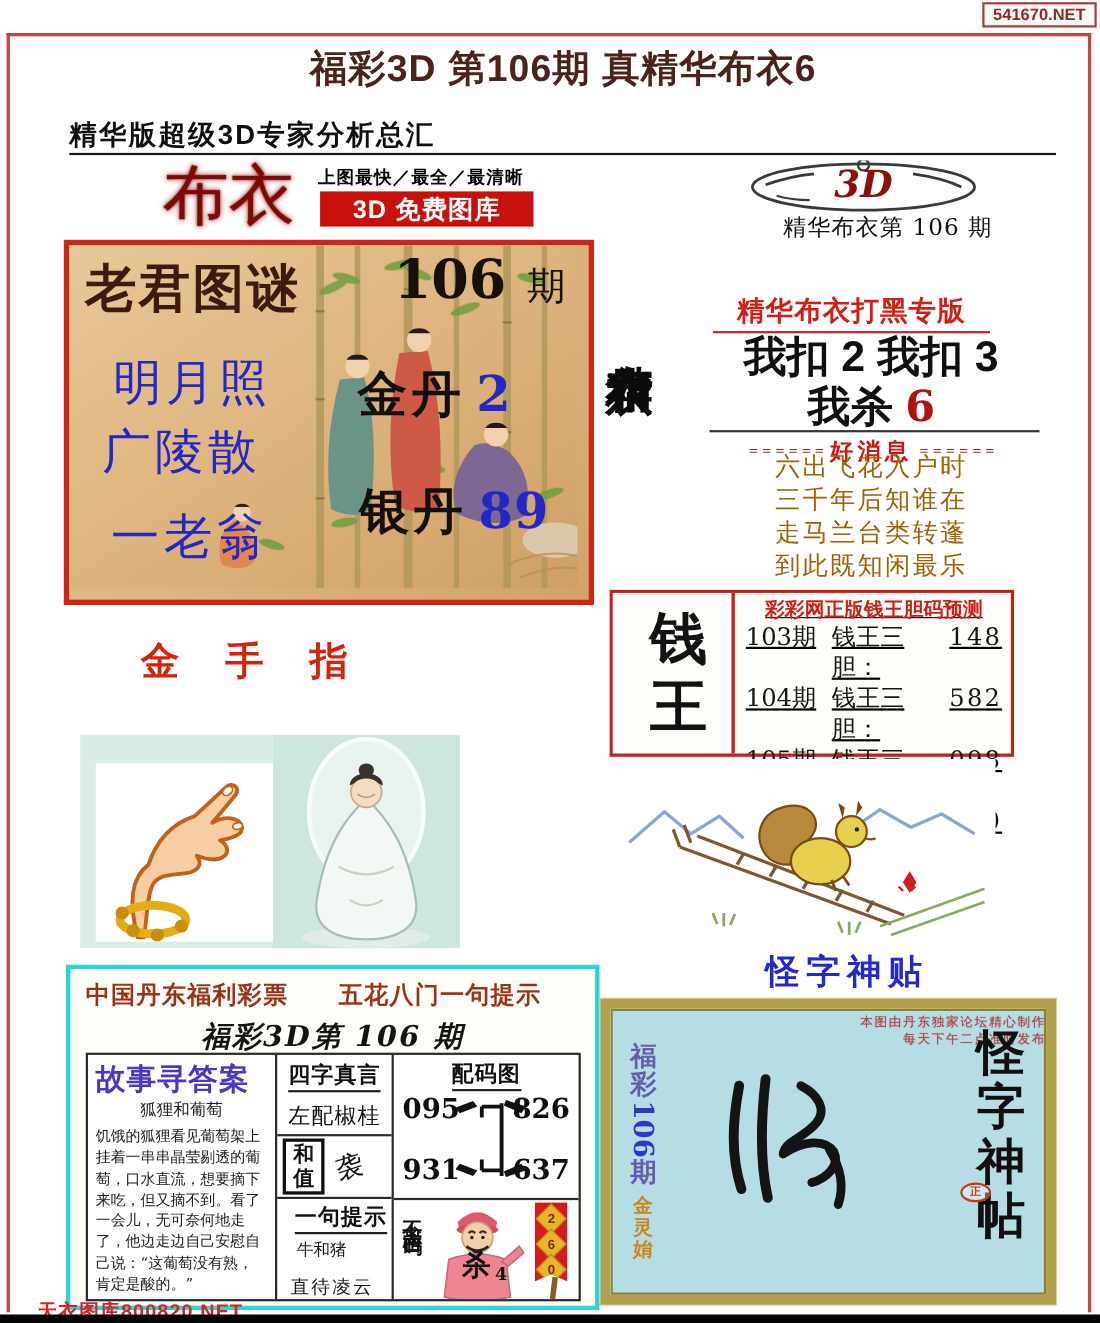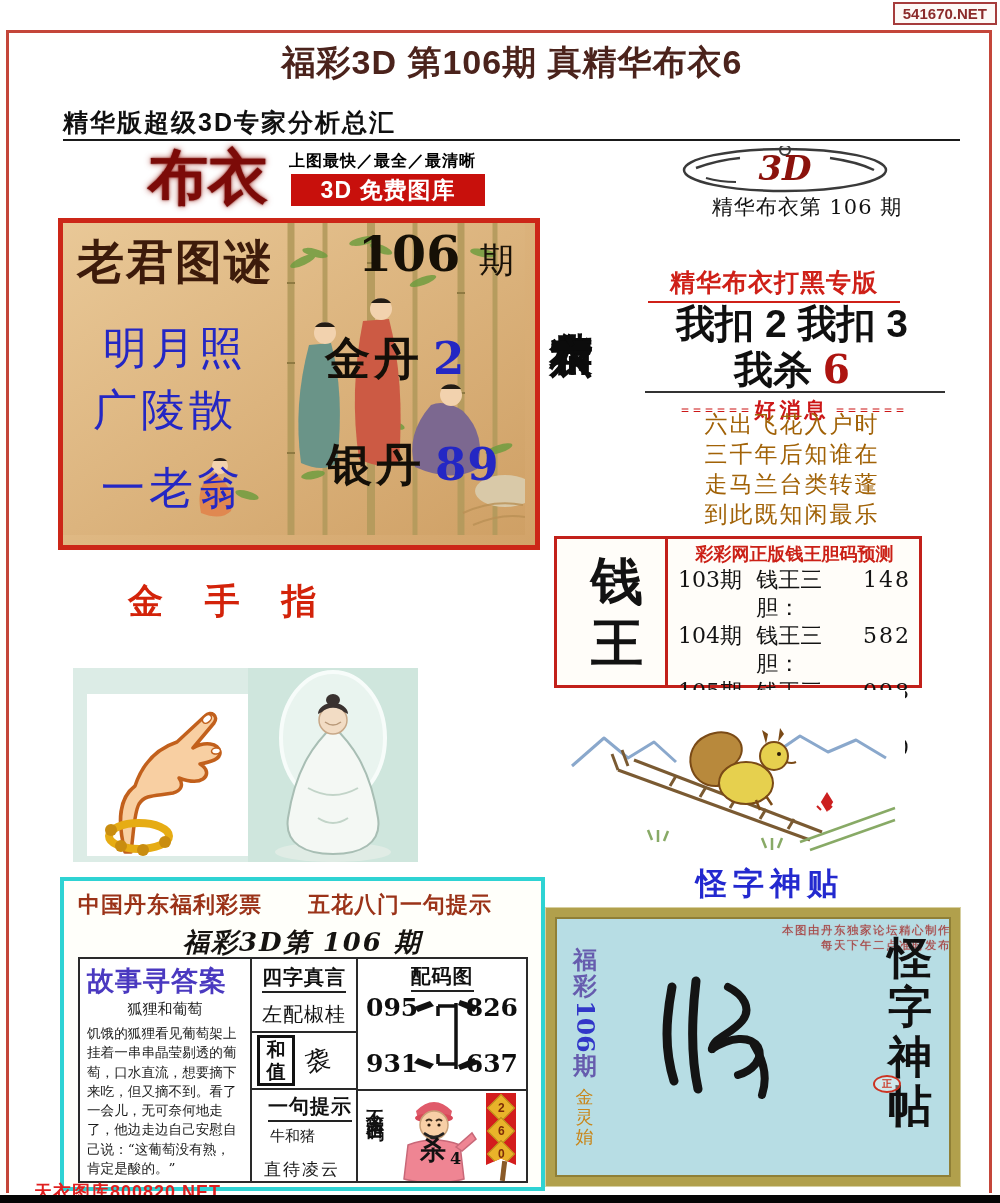--- a/index.html
+++ b/index.html
@@ -11,21 +11,21 @@
 
   
   .badge{top:2px;right:3px;border:2px solid #a63c3c;color:#8b2b2b;font-weight:bold;font-size:15px;padding:1px 8px;background:#fdf9f7;}
   .page-frame{left:6px;top:30px;width:980px;height:1160px;border:3px solid #c4463a;border-bottom:none;}
 
   .main-title{top:40px;left:0;width:1000px;font-size:34px;font-weight:bold;color:#4b231c;letter-spacing:1px;}
   .subtitle{top:106px;left:63px;font-size:25px;font-weight:bold;color:#101010;letter-spacing:2px;}
   .subtitle-line{top:139px;left:63px;width:897px;height:2px;background:#1a1a1a;}
 
   
-  .buyi-logo{left:148px;top:138px;font-size:60px;font-weight:bold;color:#7c0b08;font-family:"DejaVu Serif",serif;text-shadow:0 0 6px rgba(150,20,10,.75),0 0 2px #600;}
+  .buyi-logo{left:148px;top:138px;font-size:60px;font-weight:normal;color:#7c0b08;font-family:"DejaVu Serif",serif;text-shadow:0 0 6px rgba(150,20,10,.75),0 0 2px #600;}
   .tagline{left:289px;top:151px;font-size:16px;font-weight:bold;color:#000;letter-spacing:1px;}
   .freebar{left:291px;top:174px;width:194px;height:32px;background:#c8100c;color:#fff;font-weight:bold;font-size:23px;line-height:32px;text-align:center;letter-spacing:1px;}
 
   
   .laojun{left:58px;top:218px;width:472px;height:322px;border:5px solid #cc2618;background:linear-gradient(135deg,#e8c795,#d2a369);overflow:hidden;}
   .lj-title{left:14px;top:8px;font-size:47px;font-weight:bold;color:#3d1b0b;letter-spacing:2px;}
   .lj-issue{left:295px;top:2px;font-size:49px;font-weight:bold;color:#161006;}
   .lj-qi{left:416px;top:14px;font-size:35px;color:#1a1208;}
   .lj-riddle{font-size:44px;font-weight:normal;color:#2427c4;letter-spacing:4px;}
   .lj-pair{font-size:45px;font-weight:bold;color:#140f08;letter-spacing:4px;font-family:"DejaVu Serif",serif;}
@@ -48,37 +48,37 @@
   .hline{left:645px;top:391px;width:300px;height:2px;background:#333;}
   .goodnews{left:600px;top:396px;width:360px;color:#cc1717;white-space:nowrap;}
   .goodnews .eq{font-size:13px;letter-spacing:-1px;vertical-align:3px;}
   .goodnews .gn{font-size:21px;font-weight:bold;letter-spacing:4px;margin:0 4px;}
   .poem{left:610px;top:409px;width:340px;font-size:23px;color:#a16207;line-height:30px;letter-spacing:2px;}
 
   
   .qw-box{left:554px;top:536px;width:362px;height:146px;border:3px solid #c2201a;background:#fffdf9;display:flex;}
   .qw-left{width:108px;border-right:3px solid #c2201a;display:flex;align-items:center;justify-content:center;}
   .qw-name{width:1.05em;font-size:52px;font-weight:bold;line-height:1.2;font-family:"DejaVu Serif",serif;color:#121212;}
-  .qw-right{flex:1;padding:3px 8px 0 10px;}
+  .qw-right{flex:1;padding:3px 8px 0 10px;text-decoration:underline;}
   .qw-header{text-align:center;font-size:18px;font-weight:bold;color:#cb2016;font-family:"DejaVu Serif",serif;}
   .qw-row{display:flex;font-size:22px;color:#131313;line-height:28px;font-family:"DejaVu Serif",serif;}
   .qw-row .iss{width:66px;}
   .qw-row .lbl{margin-left:14px;}
   .qw-row .val{letter-spacing:2px;}
 
   .sq-panel{left:560px;top:690px;width:345px;height:172px;background:#fff;}
   .gz-caption{left:620px;top:863px;width:300px;font-size:31px;font-weight:bold;color:#2329cf;letter-spacing:6px;text-align:center;}
 
   
   .gz-frame{left:546px;top:908px;width:396px;height:260px;border:9px solid #b1a04c;box-shadow:inset 0 0 0 2px #8f7f36,0 0 0 1px #d6cfa0;background:#b7dde4;}
   .gz-top{top:6px;left:0;width:100%;text-align:right;font-size:11.5px;color:#a34c4c;letter-spacing:1.5px;line-height:15px;text-shadow:0 0 1px #b66;}
   .gz-left{left:12px;top:30px;width:36px;display:flex;flex-direction:column;align-items:center;}
   .gz-left .pchar{font-size:24px;color:#665cae;font-weight:bold;font-family:"DejaVu Serif",serif;line-height:1.1;}
   .gz-left .issue{font-size:25px;font-weight:bold;color:#3136c8;transform:rotate(90deg);margin:12px 0;font-family:"DejaVu Serif",serif;}
-  .gz-left .sig{width:1.05em;font-size:18px;font-weight:normal;color:#c8871c;line-height:1.12;margin-top:8px;font-family:"DejaVu Serif",serif;}
+  .gz-left .sig{width:1.05em;font-size:18px;font-weight:bold;color:#c8871c;line-height:1.12;margin-top:8px;font-family:"DejaVu Serif",serif;}
   .gz-right{right:12px;top:16px;width:58px;text-align:center;}
   .gz-right .ttl{width:1.05em;margin:0 auto;font-size:44px;font-weight:bold;color:#101010;line-height:1.12;font-family:"DejaVu Serif",serif;position:relative;}
   .gz-seal{position:absolute;left:-14px;top:142px;width:24px;height:14px;border:2px solid #cc3322;border-radius:50%;color:#cc3322;font-size:10px;line-height:13px;text-align:center;background:rgba(255,255,255,.35);}
 
   
   .bl-box{left:60px;top:877px;width:477px;height:306px;border:4px solid #2ed3d3;background:#fffffa;}
   .bl-header{top:9px;left:14px;width:452px;display:flex;gap:46px;font-size:22px;font-weight:bold;color:#9b3318;font-family:"DejaVu Serif",serif;letter-spacing:1px;}
   .bl-sub{top:44px;left:0;width:100%;text-align:center;font-size:26px;font-weight:bold;font-style:italic;color:#151310;font-family:"DejaVu Serif",serif;letter-spacing:2px;}
   .bl-table{left:14px;top:76px;width:446px;height:222px;border:2px solid #2a2a2a;display:flex;background:#fff;}
   .col1{width:156px;border-right:2px solid #2a2a2a;padding:4px 7px;}

